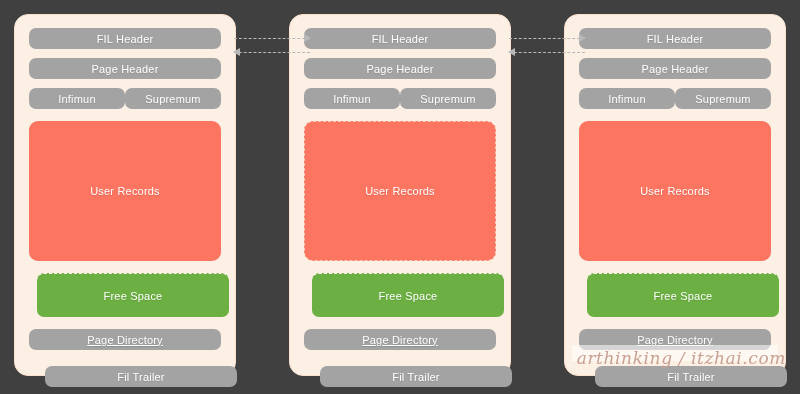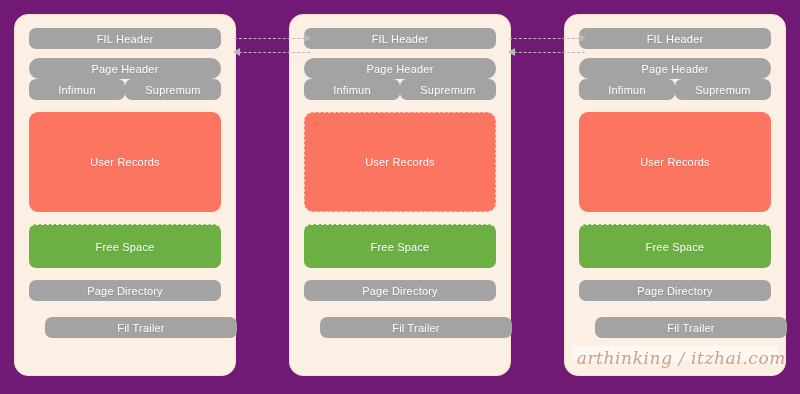--- a/index.html
+++ b/index.html
@@ -8,21 +8,21 @@
     background: #ffffff;
   }
   body {
     font-family: "Liberation Sans", sans-serif;
   }
 
   #canvas {
     position: relative;
     width: 800px;
     height: 394px;
-    background: #701a75;
+    background: #404040;
     overflow: hidden;
   }
 
   
   .panel {
     position: absolute;
     top: 14px;
     width: 222px;
     height: 362px;
     background: #fcefe4;
@@ -65,43 +65,43 @@
 
   .row-pair {
     display: flex;
     width: 100%;
   }
   .row-pair .gray { flex: 1 1 0; }
 
   .records {
     background: #fb7561;
     width: 100%;
-    height: 100px;
+    height: 140px;
     border-radius: 9px;
   }
   .records.dashed {
     border: 1px dashed #f6c9b6;
     background: #fb7561;
   }
 
   .freespace {
     background: #6cb043;
     width: 100%;
     height: 44px;
     border-radius: 7px;
     border-top: 1px dashed #fdf3ea;
   }
 
   
   .s-fil      { margin: 0 0 9px 0; }
-  .s-page     { margin: 0 0 0 0; border-radius: 10px; }
+  .s-page     { margin: 0 0 9px 0; }
   .s-pair     { margin: 0 0 12px 0; }
   .s-records  { margin: 0 0 12px 0; }
-  .s-free     { margin: 0 0 12px 0; }
-  .s-dir      { margin: 0 0 9px 0; }
+  .s-free     { margin: 0 0 12px 8px; }
+  .s-dir      { margin: 0 0 9px 0; text-decoration: underline; }
   .s-trailer  { margin: 16px; }
 
   
   .connector {
     position: absolute;
     width: 76px;
     height: 34px;
   }
   #conn-0 { left: 234px; top: 28px; }
   #conn-1 { left: 509px; top: 28px; }

